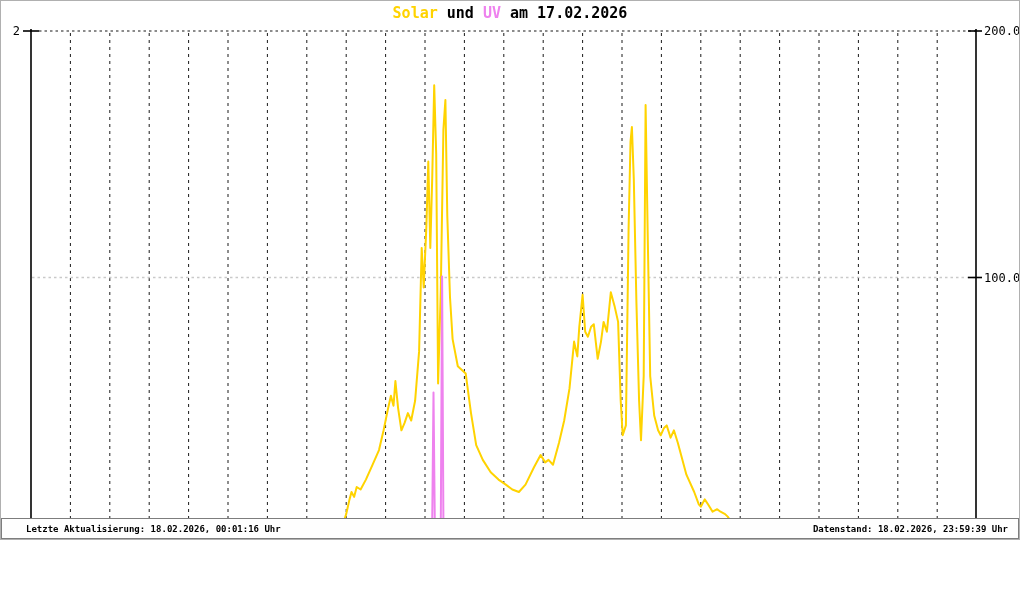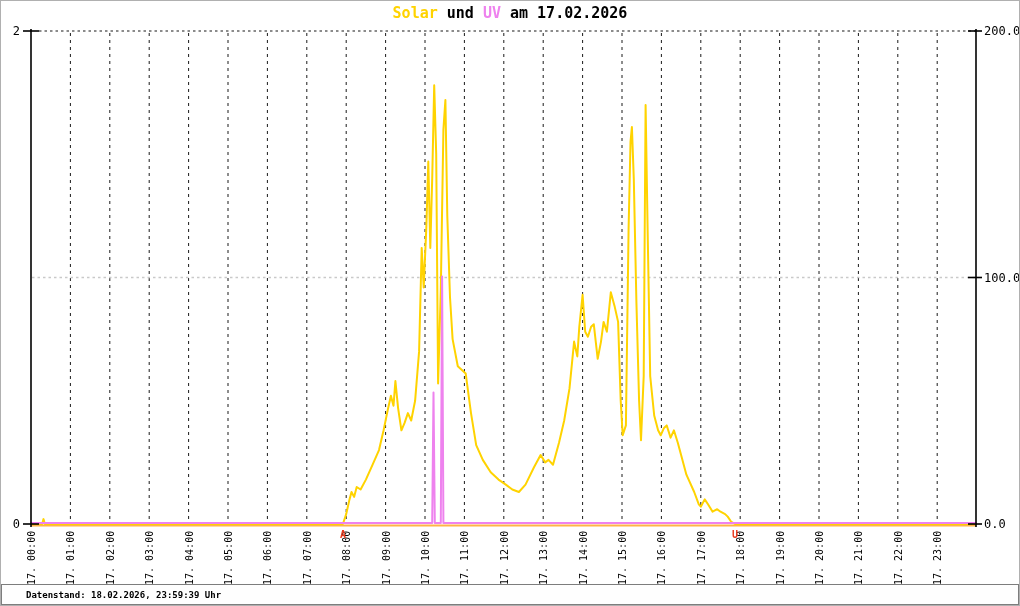--- a/index.html
+++ b/index.html
@@ -1,17 +1,17 @@
 <!DOCTYPE html>
 <html><head>
 <meta charset="utf-8">
 <style>
   html,body{margin:0;padding:0;background:#fff;}
   #stage{
-    position:relative;width:1020px;height:606px;background:#ffffff;
+    position:relative;width:1020px;height:540px;background:#ffffff;
     border:1px solid #b0b0b0;box-sizing:border-box;overflow:hidden;
     font-family:"DejaVu Sans Mono", monospace;
   }
   #title{
     position:absolute;top:3px;left:0;right:0;text-align:center;
     font-size:15px;font-weight:bold;letter-spacing:0px;color:#000;
   }
   #title span{white-space:pre;}
   #chart-svg{position:absolute;top:0;left:0;}
   #footer{
@@ -93,15 +93,16 @@
       <text transform="translate(782.6,584) rotate(-90)" text-anchor="start" font-size="10" fill="#000">17. 19:00</text>
       <text transform="translate(822,584) rotate(-90)" text-anchor="start" font-size="10" fill="#000">17. 20:00</text>
       <text transform="translate(861.4,584) rotate(-90)" text-anchor="start" font-size="10" fill="#000">17. 21:00</text>
       <text transform="translate(900.8,584) rotate(-90)" text-anchor="start" font-size="10" fill="#000">17. 22:00</text>
       <text transform="translate(940.1999999999999,584) rotate(-90)" text-anchor="start" font-size="10" fill="#000">17. 23:00</text>
       <text x="341.9166666666667" y="537" text-anchor="middle" font-size="10" font-weight="bold" fill="#e8391d">A</text>
       <text x="733.9466666666667" y="537" text-anchor="middle" font-size="10" font-weight="bold" fill="#e8391d">U</text>
     </svg>
 
   <div id="footer">
+    <span>Letzte Aktualisierung: 18.02.2026, 00:01:16 Uhr</span>
     <span>Datenstand: 18.02.2026, 23:59:39 Uhr</span>
   </div>
 </div>
 
 </body></html>

